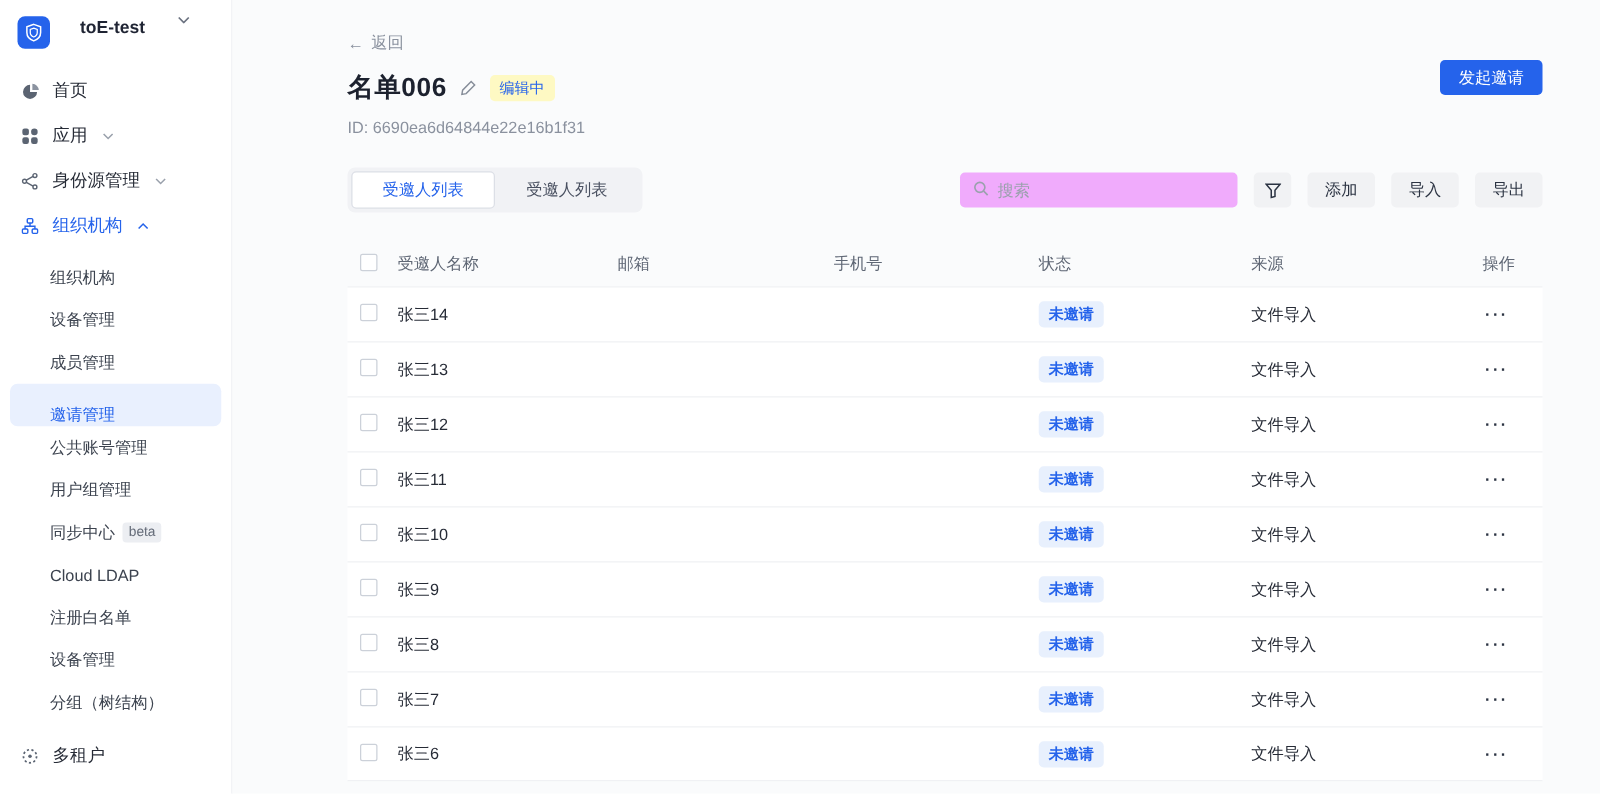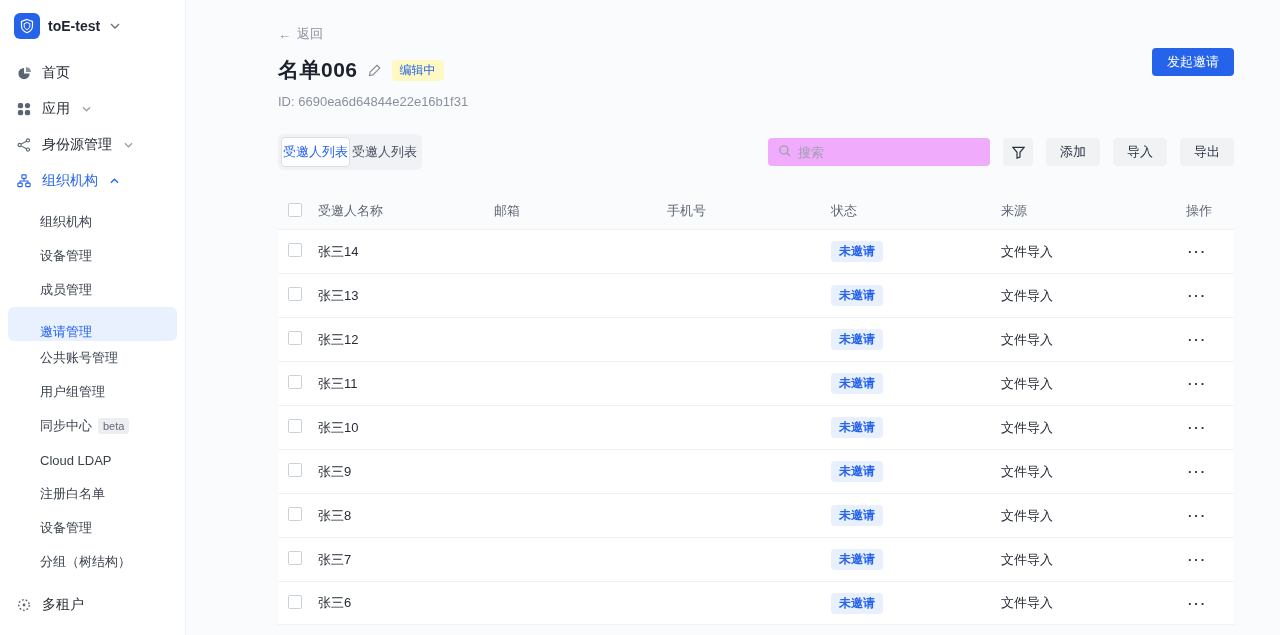--- a/index.html
+++ b/index.html
@@ -9,21 +9,21 @@
     background:#fff; color:#262b36; font-size:13px;
   }
   .app { display:flex; width:1280px; height:635px; }
 
   
   .sidebar {
     width:186px; min-width:186px; height:100%;
     background:#fff; border-right:1px solid #eef0f3;
     padding-top:13px; overflow:hidden;
   }
-  .workspace { display:flex; align-items:center; gap:8px; padding:0 14px; cursor:pointer; }
+  .workspace { display:flex; gap:24px; padding:0 14px; cursor:pointer; }
   .logo {
     width:26px; height:26px; border-radius:6px; background:#2563eb;
     display:flex; align-items:center; justify-content:center; flex:none;
   }
   .ws-name { font-size:14px; font-weight:bold; color:#1f2433; }
   .nav { margin-top:16px; }
   .nav-item {
     display:flex; align-items:center; gap:10px; height:36px;
     padding:0 16px; font-size:14px; color:#262b36; cursor:pointer;
   }
@@ -60,21 +60,21 @@
   .invite-btn {
     position:absolute; top:48px; right:46px; height:28px; padding:0 15px;
     background:#2563eb; color:#fff; border:none; border-radius:4px;
     font-size:13px; cursor:pointer; font-family:inherit;
   }
 
   
   .toolbar { margin-top:25px; display:flex; align-items:center; justify-content:space-between; }
   .tabs { display:flex; background:#f1f2f5; border-radius:6px; padding:3px; }
   .tab {
-    padding:5px 1px; font-size:13px; color:#495060; border-radius:4px;
+    padding:5px 24px; font-size:13px; color:#495060; border-radius:4px;
     border:1px solid transparent; cursor:pointer; white-space:nowrap;
   }
   .tab.active { background:#fff; border-color:#dcdfe6; color:#2563eb; }
   .controls { display:flex; align-items:center; gap:13px; }
   .search {
     display:flex; align-items:center; gap:6px; width:222px; height:28px;
     background:#f0abfc; border-radius:4px; padding:0 10px;
   }
   .search input {
     border:none; background:transparent; outline:none; width:100%;

